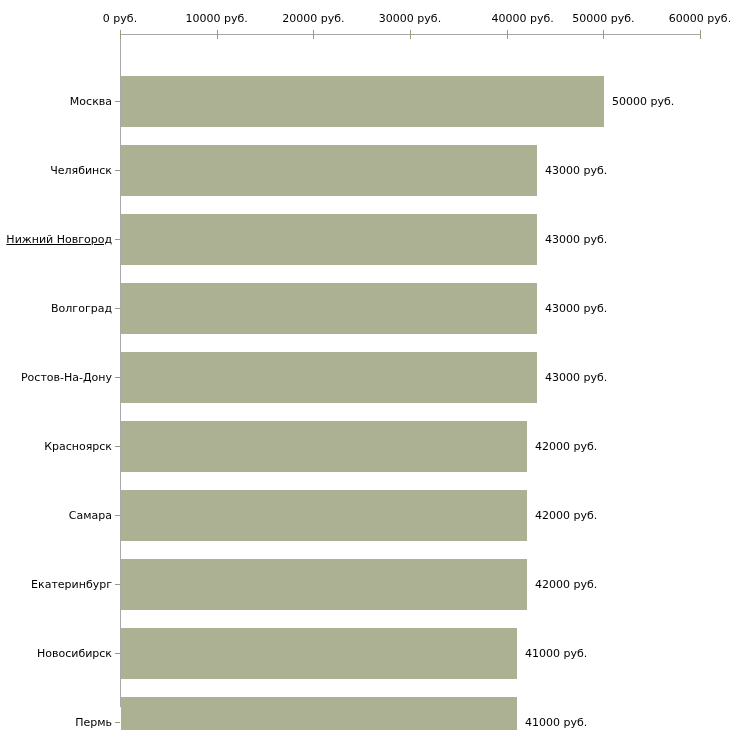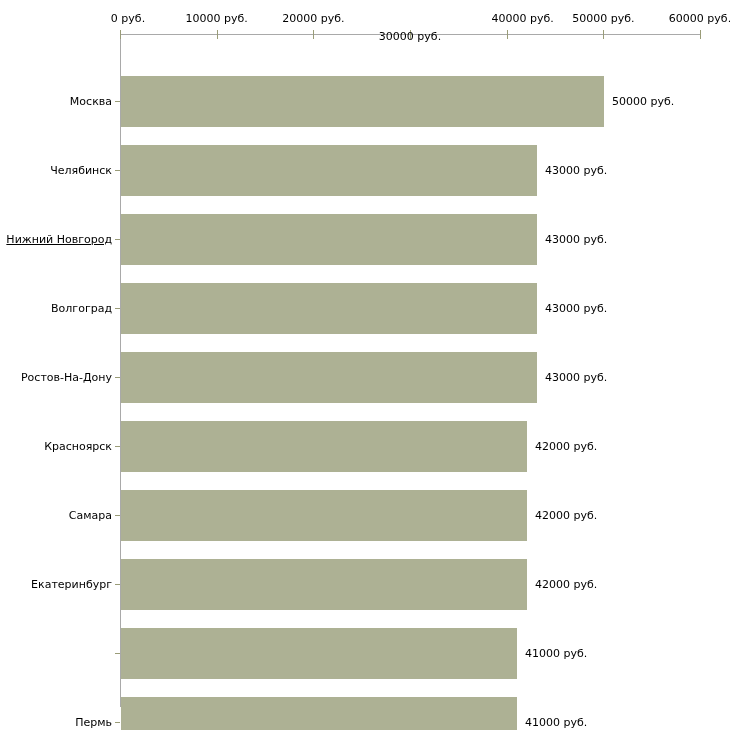--- a/index.html
+++ b/index.html
@@ -111,27 +111,27 @@
 </head>
 <body>
 
 <div id="chart-root">
 
   <div class="axis-line-h"></div>
   <div class="axis-line-v"></div>
 
   <div id="ticks-layer">
       <div class="tick-mark" style="left: 120px;"></div>
-      <div class="tick-label" style="left: 120px; margin-left: 8px;">0 руб.</div>
+      <div class="tick-label" style="left: 120px;">0 руб.</div>
       <div class="tick-mark" style="left: 216.667px;"></div>
       <div class="tick-label" style="left: 216.667px;">10000 руб.</div>
       <div class="tick-mark" style="left: 313.333px;"></div>
       <div class="tick-label" style="left: 313.333px;">20000 руб.</div>
       <div class="tick-mark" style="left: 410px;"></div>
-      <div class="tick-label" style="left: 410px; margin-top: 18px;">30000 руб.</div>
+      <div class="tick-label" style="left: 410px;">30000 руб.</div>
       <div class="tick-mark" style="left: 506.667px;"></div>
       <div class="tick-label" style="left: 506.667px; margin-left: 16px;">40000 руб.</div>
       <div class="tick-mark" style="left: 603.333px;"></div>
       <div class="tick-label" style="left: 603.333px;">50000 руб.</div>
       <div class="tick-mark" style="left: 700px;"></div>
       <div class="tick-label" style="left: 700px;">60000 руб.</div>
     </div>
 
   <div class="plot-area" id="bars-layer">
       <div class="bar-row" style="top: 36px; height: 51px;">
@@ -176,20 +176,21 @@
         <div class="bar" style="width: 406px; background: rgb(173, 177, 148);"></div>
         <div class="bar-value-label" style="left: 535px;">42000 руб.</div>
       </div>
       <div class="bar-row" style="top: 519px; height: 51px;">
         <div class="cat-label" style="left: 0px; width: 112px;">Екатеринбург</div>
         <div class="cat-tick"></div>
         <div class="bar" style="width: 406px; background: rgb(173, 177, 148);"></div>
         <div class="bar-value-label" style="left: 535px;">42000 руб.</div>
       </div>
       <div class="bar-row" style="top: 588px; height: 51px;">
+        <div class="cat-label" style="left: 0px; width: 112px;">Новосибирск</div>
         <div class="cat-tick"></div>
         <div class="bar" style="width: 396px; background: rgb(173, 177, 148);"></div>
         <div class="bar-value-label" style="left: 525px;">41000 руб.</div>
       </div>
       <div class="bar-row" style="top: 657px; height: 51px;">
         <div class="cat-label" style="left: 0px; width: 112px; text-align: right;">Пермь</div>
         <div class="cat-tick"></div>
         <div class="bar" style="width: 396px; background: rgb(173, 177, 148);"></div>
         <div class="bar-value-label" style="left: 525px;">41000 руб.</div>
       </div>

